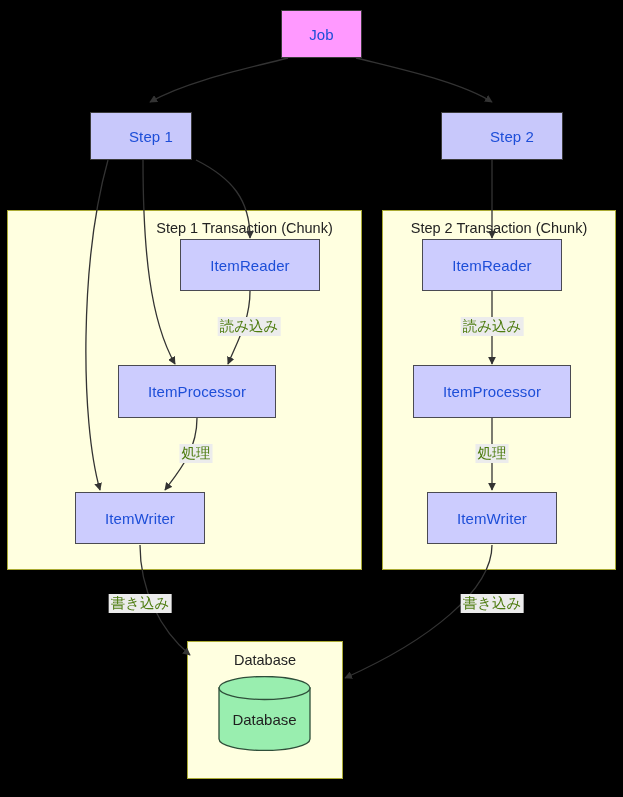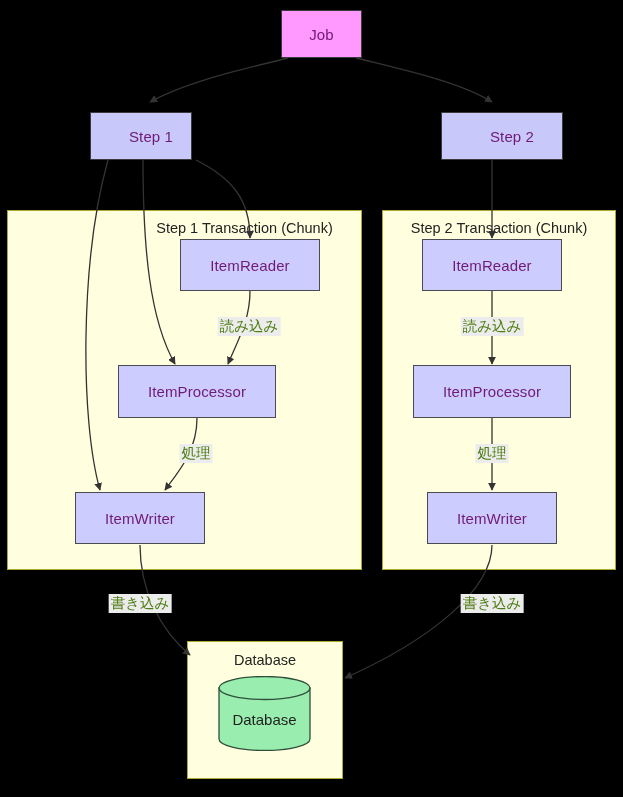--- a/index.html
+++ b/index.html
@@ -25,21 +25,21 @@
     height: 797px;
     pointer-events: none;
   }
   .node {
     position: absolute;
     box-sizing: border-box;
     display: flex;
     align-items: center;
     justify-content: center;
     border: 1.4px solid #333333;
-    color: #701a75;
+    color: #1d4ed8;
     font-size: 15px;
     line-height: 1;
     letter-spacing: 0.1px;
     white-space: nowrap;
   }
   .node-job {
     background: #ff99ff;
     border-color: #3a3a3a;
   }
   .node-step {

